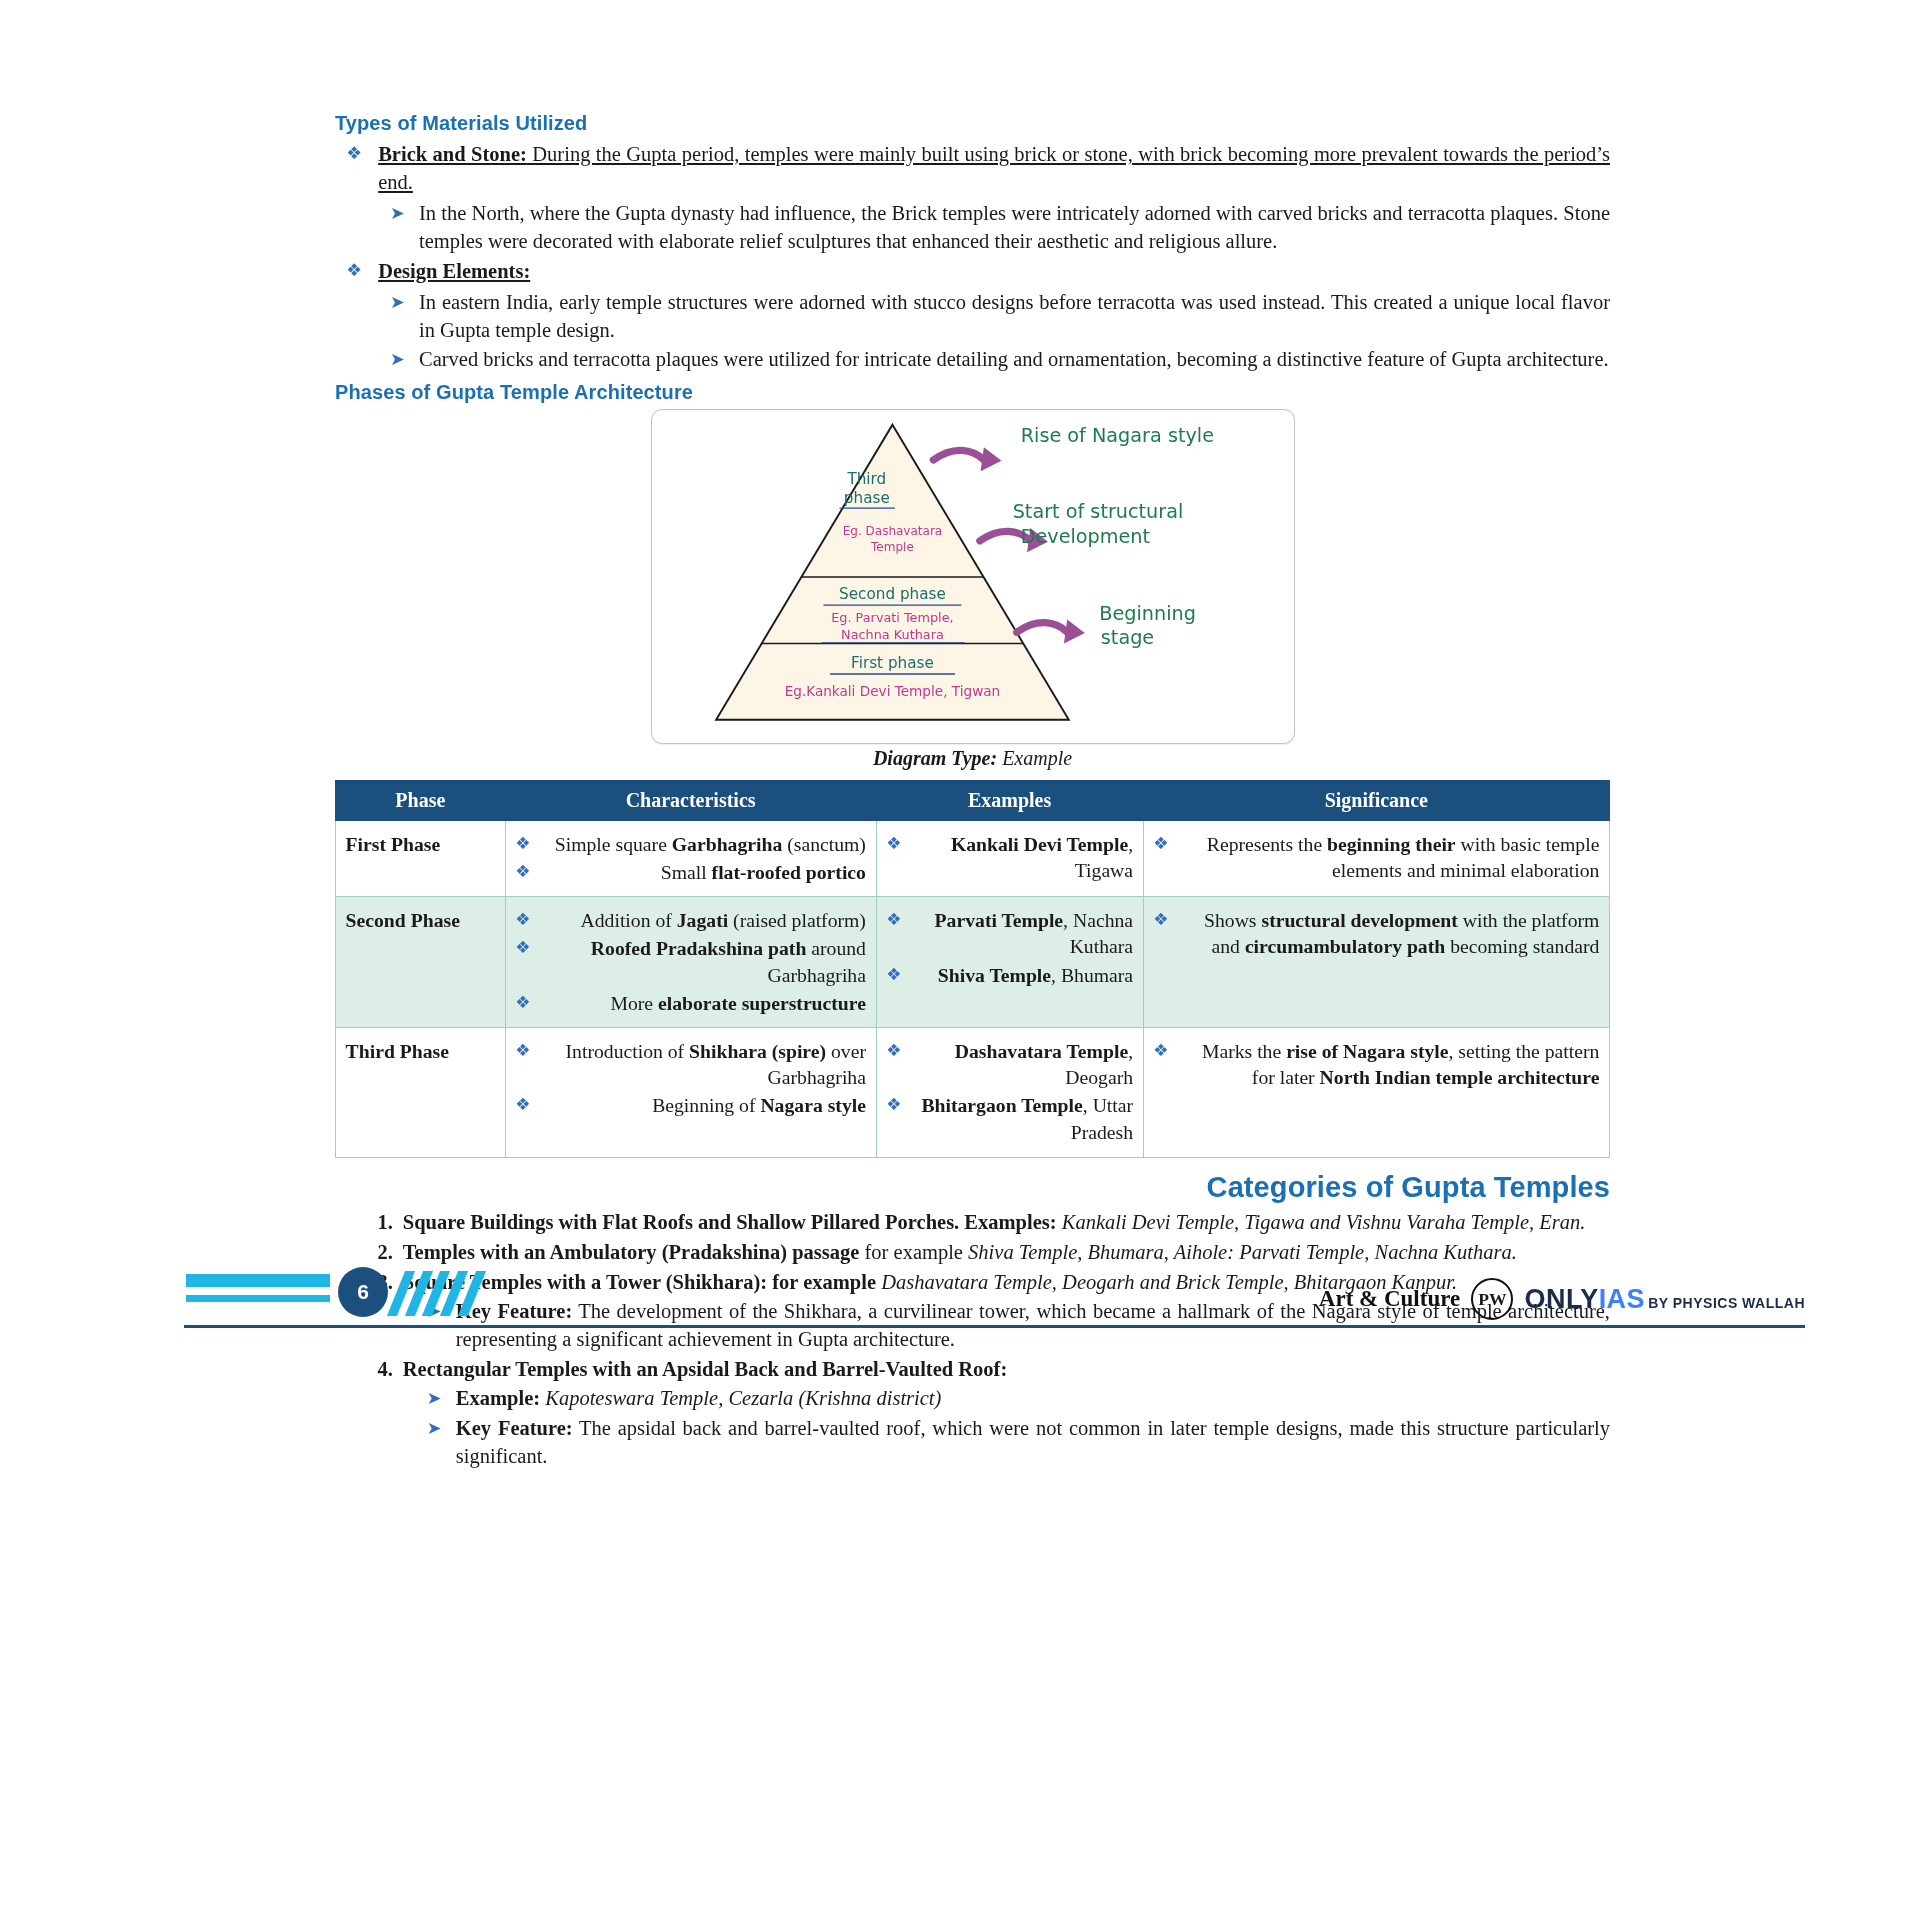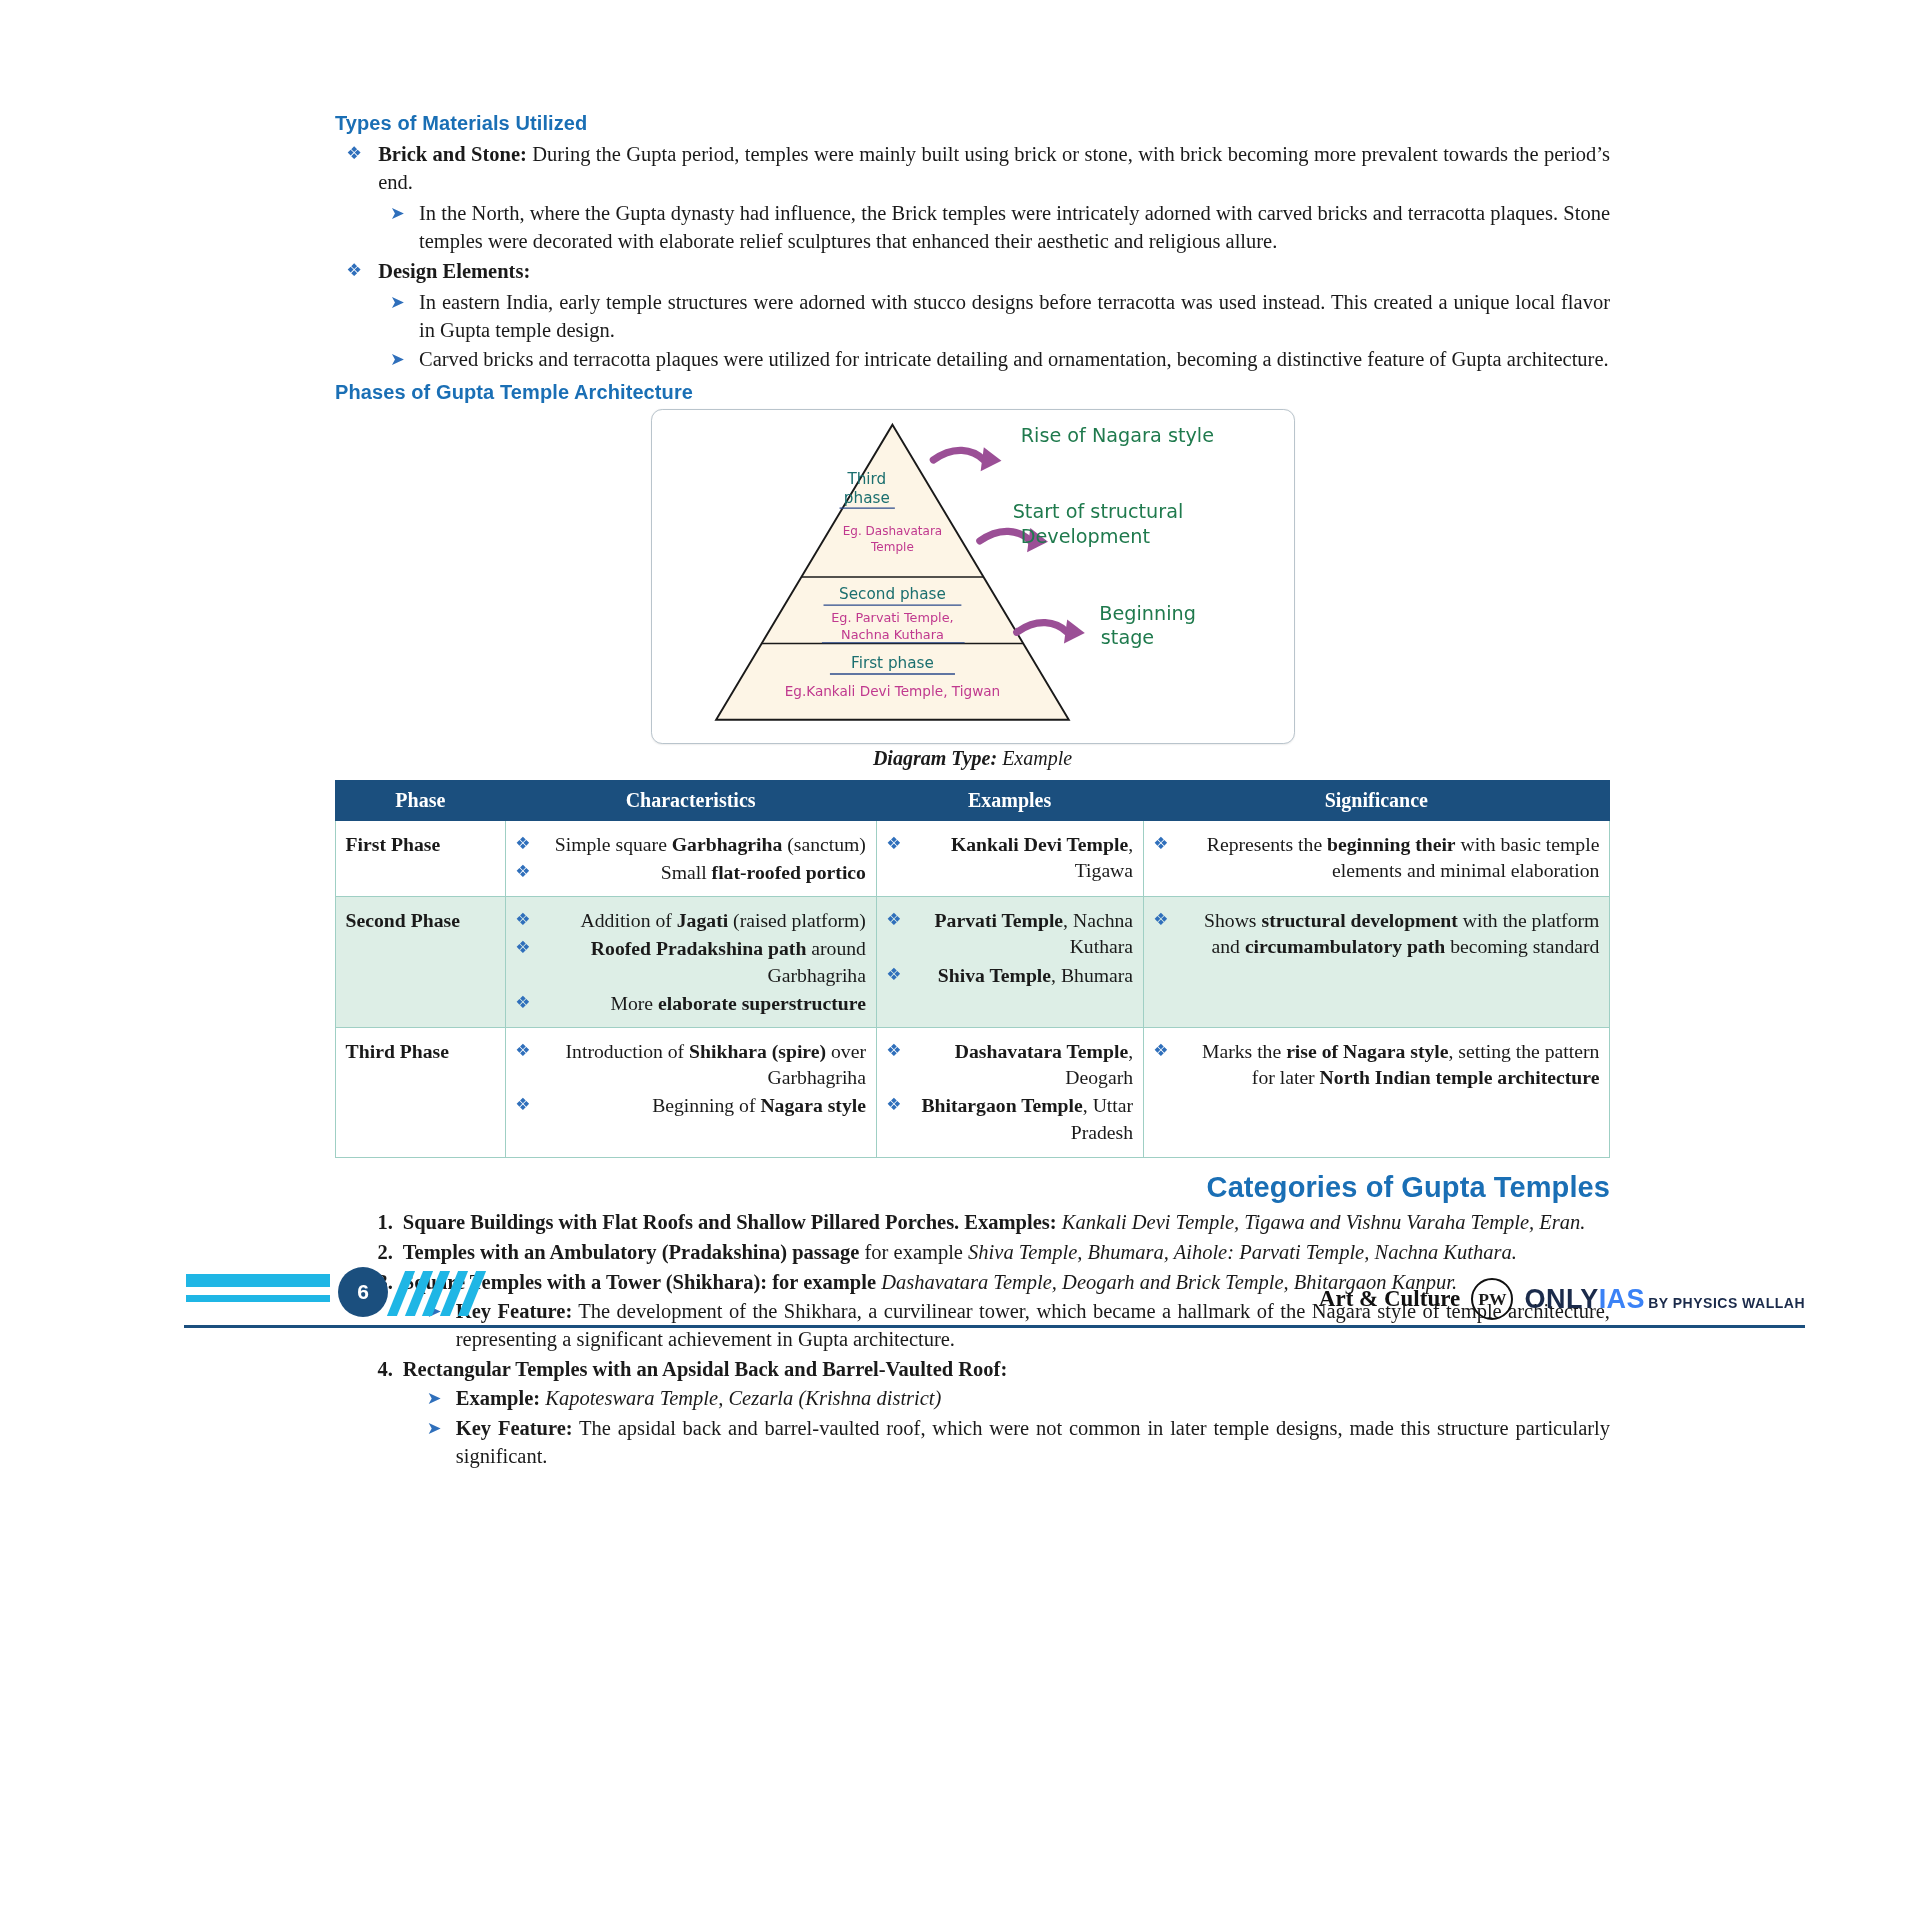--- a/index.html
+++ b/index.html
@@ -51,20 +51,21 @@
     font-size: 17.6px;
     line-height: 27px;
     width: 32px;
     flex: 0 0 32px;
   }
   .bullet-l1 > .txt {
     flex: 1;
     font-size: 20.5px;
     line-height: 28px;
     text-align: justify;
+    text-decoration: underline;
   }
   .bullet-l2 {
     display: flex;
     align-items: flex-start;
     margin: 0 0 1.6px 0;
     padding-left: 55px;
   }
   .bullet-l2 > .mark {
     color: #2f6fbb;
     font-size: 17.6px;

